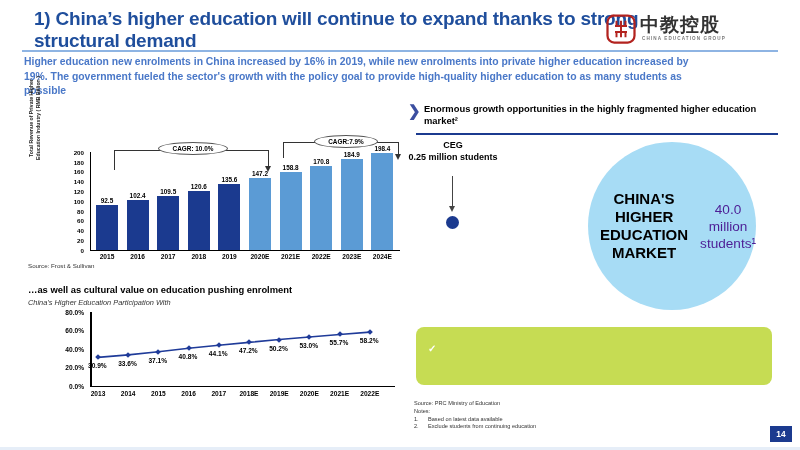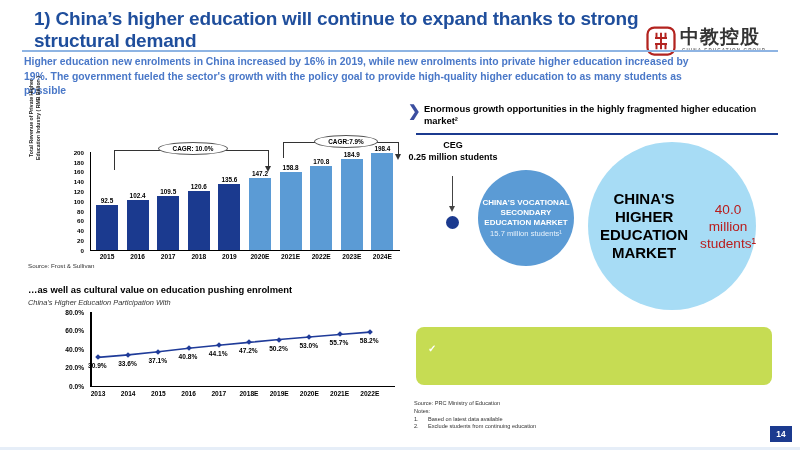--- a/index.html
+++ b/index.html
@@ -11,21 +11,21 @@
     position:relative;
   }
   .slide{position:absolute;inset:0;background:#fff;}
 
   
   .title{
     position:absolute;left:22px;top:8px;width:620px;
     font-size:19px;line-height:22px;font-weight:bold;
     color:#1f4e9c;letter-spacing:-0.2px;margin-left:12px;
   }
-  .logo{position:absolute;right:14px;top:24px;width:140px;height:40px;}
+  .logo{position:absolute;right:14px;top:12px;width:140px;height:40px;padding-left:40px;}
   .logo-seal{position:absolute;left:0;top:2px;width:30px;height:30px;}
   .logo-cn{position:absolute;left:34px;top:0px;font-size:19px;font-weight:bold;color:#333;letter-spacing:1px;
            font-family:"DejaVu Sans", sans-serif;}
   .logo-en{position:absolute;left:36px;top:24px;font-size:4.6px;color:#7a7a7a;letter-spacing:1.1px;font-weight:bold;}
 
   .rule{position:absolute;left:22px;top:50px;width:756px;height:1.5px;background:#8eb4e3;}
 
   .subtitle{
     position:absolute;left:24px;top:55px;width:680px;
     font-size:10.4px;line-height:14.6px;font-weight:bold;color:#4a78c8;
@@ -78,21 +78,21 @@
   .ceg-dot{position:absolute;left:446px;top:216px;width:13px;height:13px;border-radius:50%;background:#1b3a8f;}
 
   .circ-mid{position:absolute;left:478px;top:170px;width:96px;height:96px;border-radius:50%;background:#5b9bd5;
             display:flex;flex-direction:column;align-items:center;justify-content:center;text-align:center;}
   .circ-mid .t{font-size:8px;font-weight:bold;color:#fff;line-height:10px;}
   .circ-mid .s{font-size:7.6px;color:#e8f2fb;line-height:9.4px;margin-top:1px;}
 
   .circ-big{position:absolute;left:588px;top:142px;width:168px;height:168px;border-radius:50%;background:#a7dcf5;
             display:flex;flex-direction:row;align-items:center;justify-content:center;text-align:center;}
   .circ-big .t{font-size:15px;font-weight:bold;color:#000;line-height:18px;}
-  .circ-big .s{font-size:13.6px;color:#b91c1c;line-height:17px;margin-top:1px;}
+  .circ-big .s{font-size:13.6px;color:#4c1d95;line-height:17px;margin-top:1px;}
 
   .greenbox{position:absolute;left:416px;top:327px;width:356px;height:58px;background:#c6dc53;border-radius:8px;}
   .check{position:absolute;left:12px;top:16px;font-size:10px;color:#fff;font-weight:bold;}
   .gtext{position:absolute;left:32px;top:9px;width:310px;font-size:9.4px;line-height:13.2px;font-weight:bold;color:#000;}
 
   .notes{position:absolute;left:414px;top:400px;width:250px;font-size:5.6px;line-height:7.8px;color:#333;}
   .notes .row{position:relative;padding-left:0;}
   .notes .num{display:inline-block;width:14px;}
 
   .wm{position:absolute;left:612px;top:398px;font-size:30px;color:#d8d8d8;font-weight:bold;letter-spacing:2px;
@@ -265,24 +265,20 @@
   <div class="rrule"></div>
 
   <div class="ceg-lab">
     <div>CEG</div>
     <div>0.25 million students</div>
   </div>
   <div class="ceg-arrow"></div>
   <div class="ceg-arrowhead"></div>
   <div class="ceg-dot"></div>
 
-  <div class="circ-mid">
-    <div class="t">CHINA'S VOCATIONAL SECONDARY EDUCATION MARKET</div>
-    <div class="s">15.7 million students¹</div>
-  </div>
 
   <div class="circ-big">
     <div class="t">CHINA'S HIGHER EDUCATION MARKET</div>
     <div class="s">40.0 million students¹</div>
   </div>
 
   <div class="greenbox">
     <div class="check">✓</div>
   </div>
 

